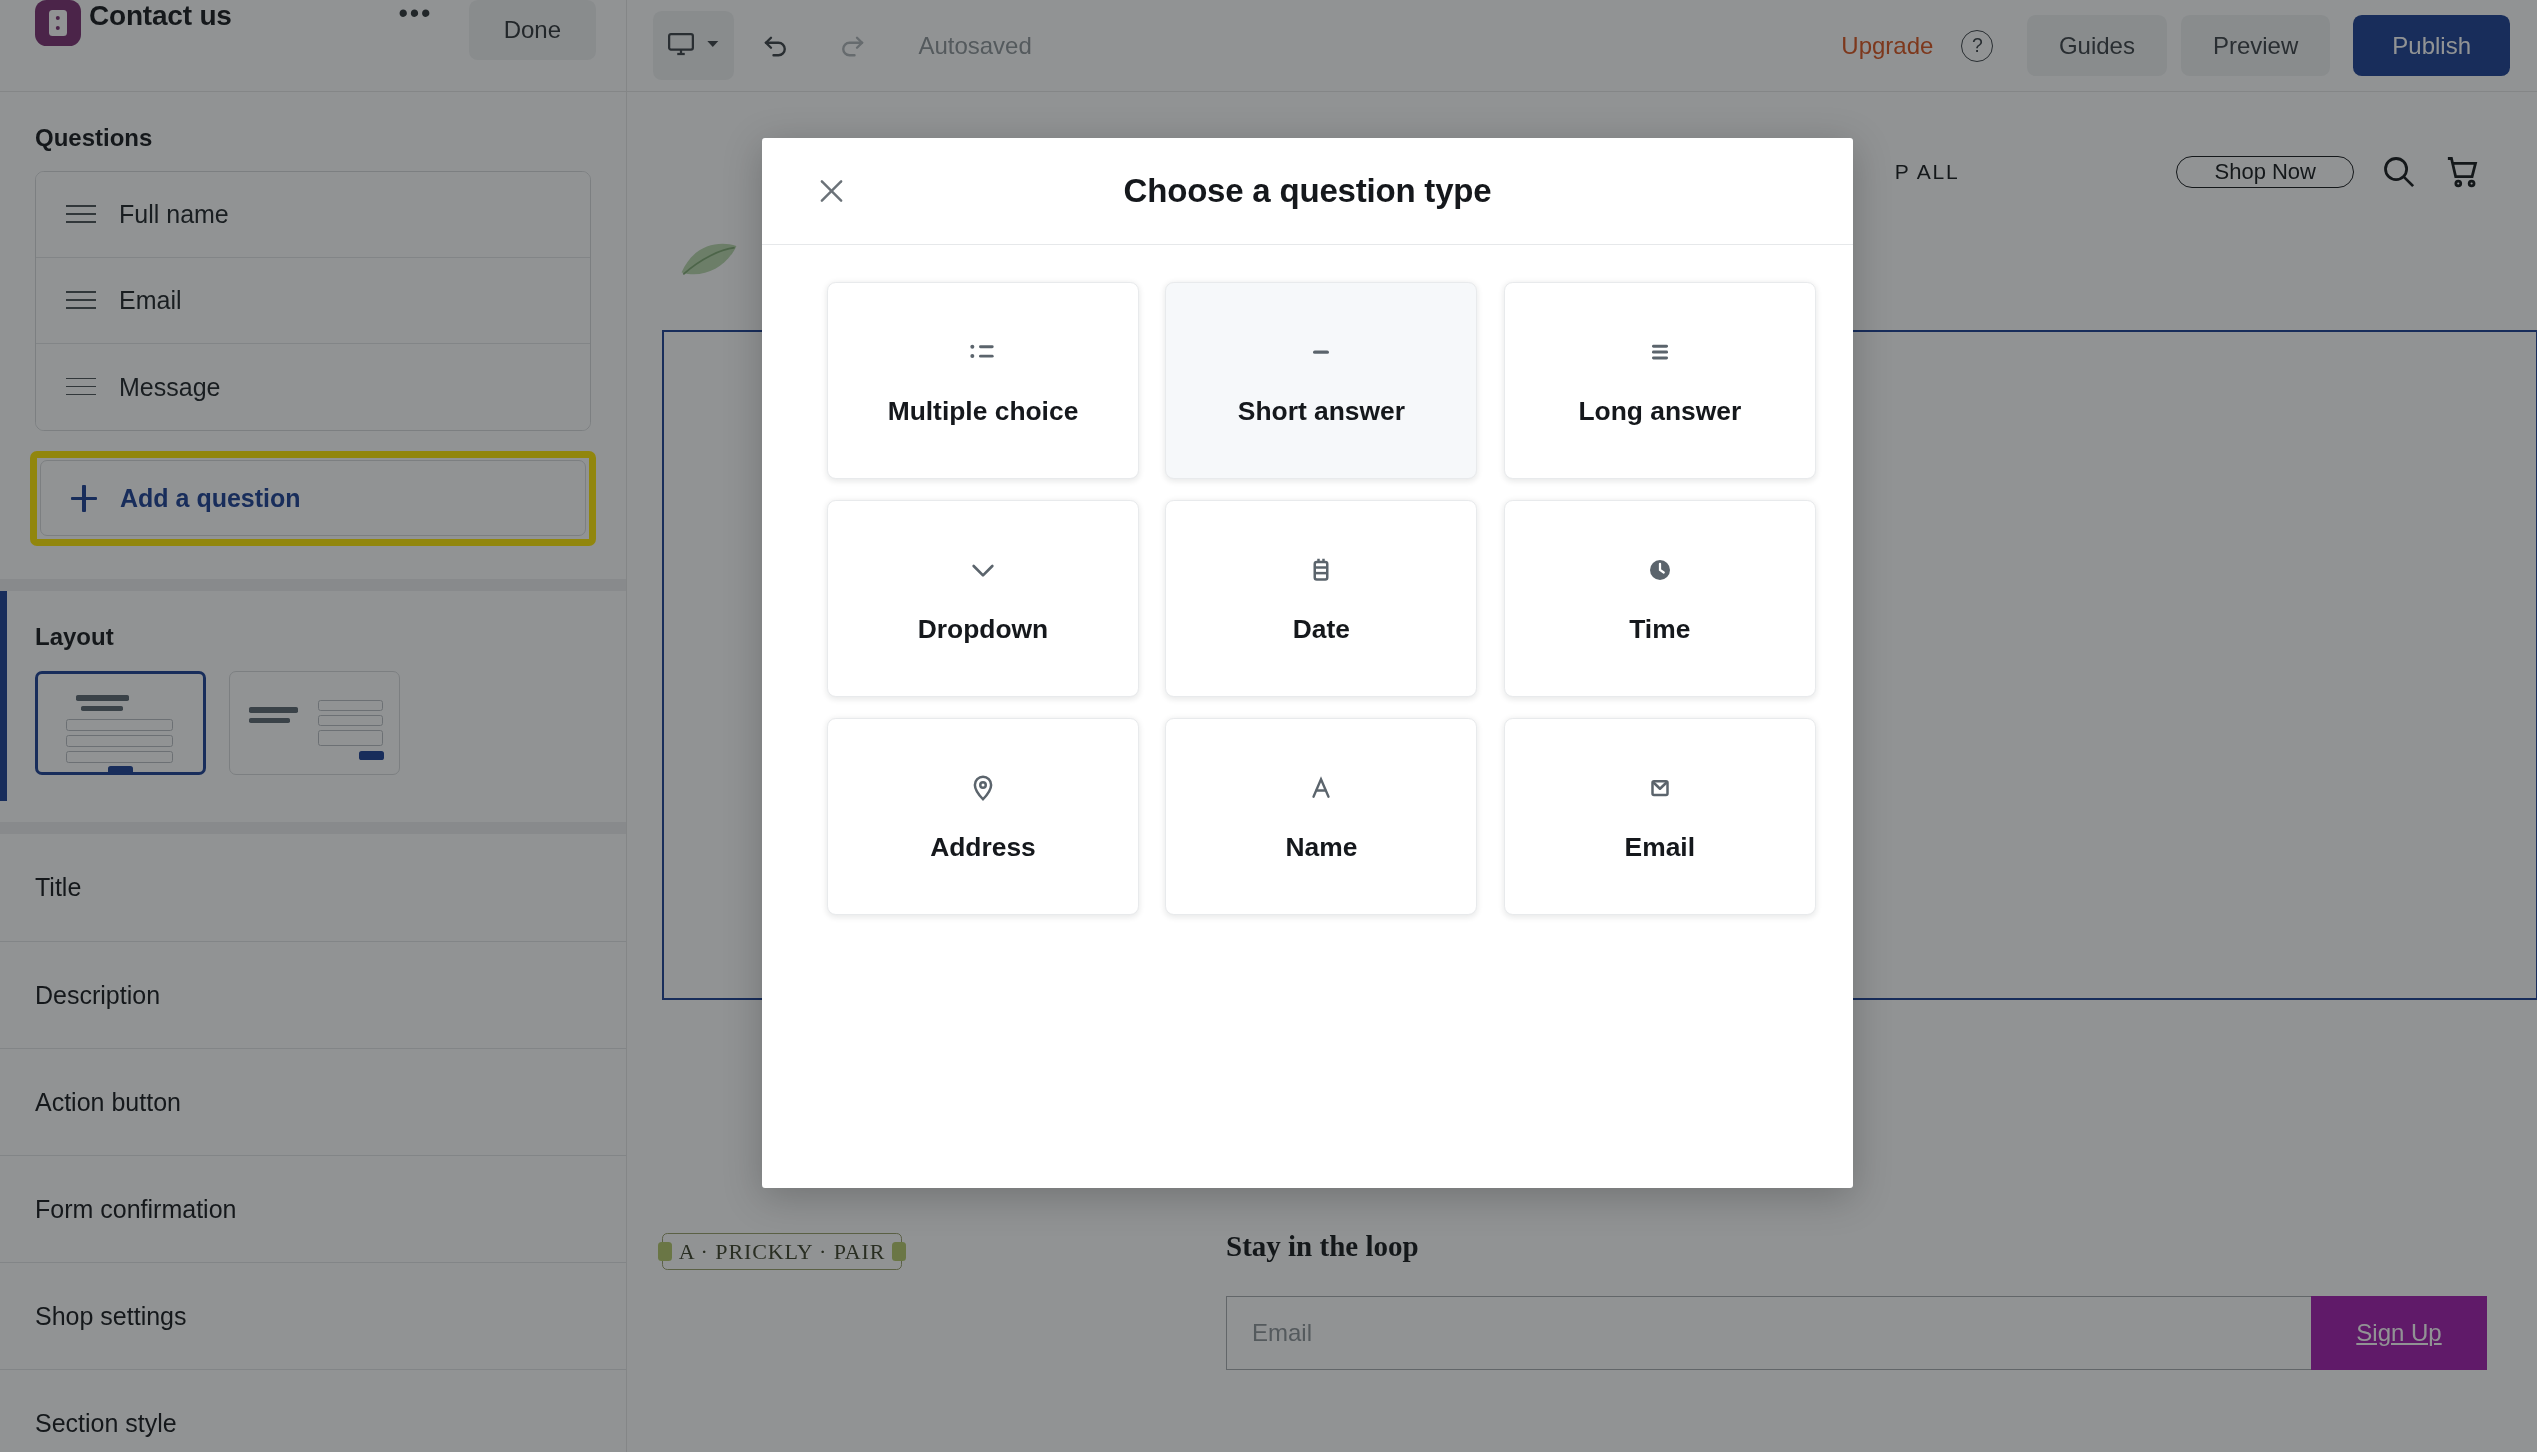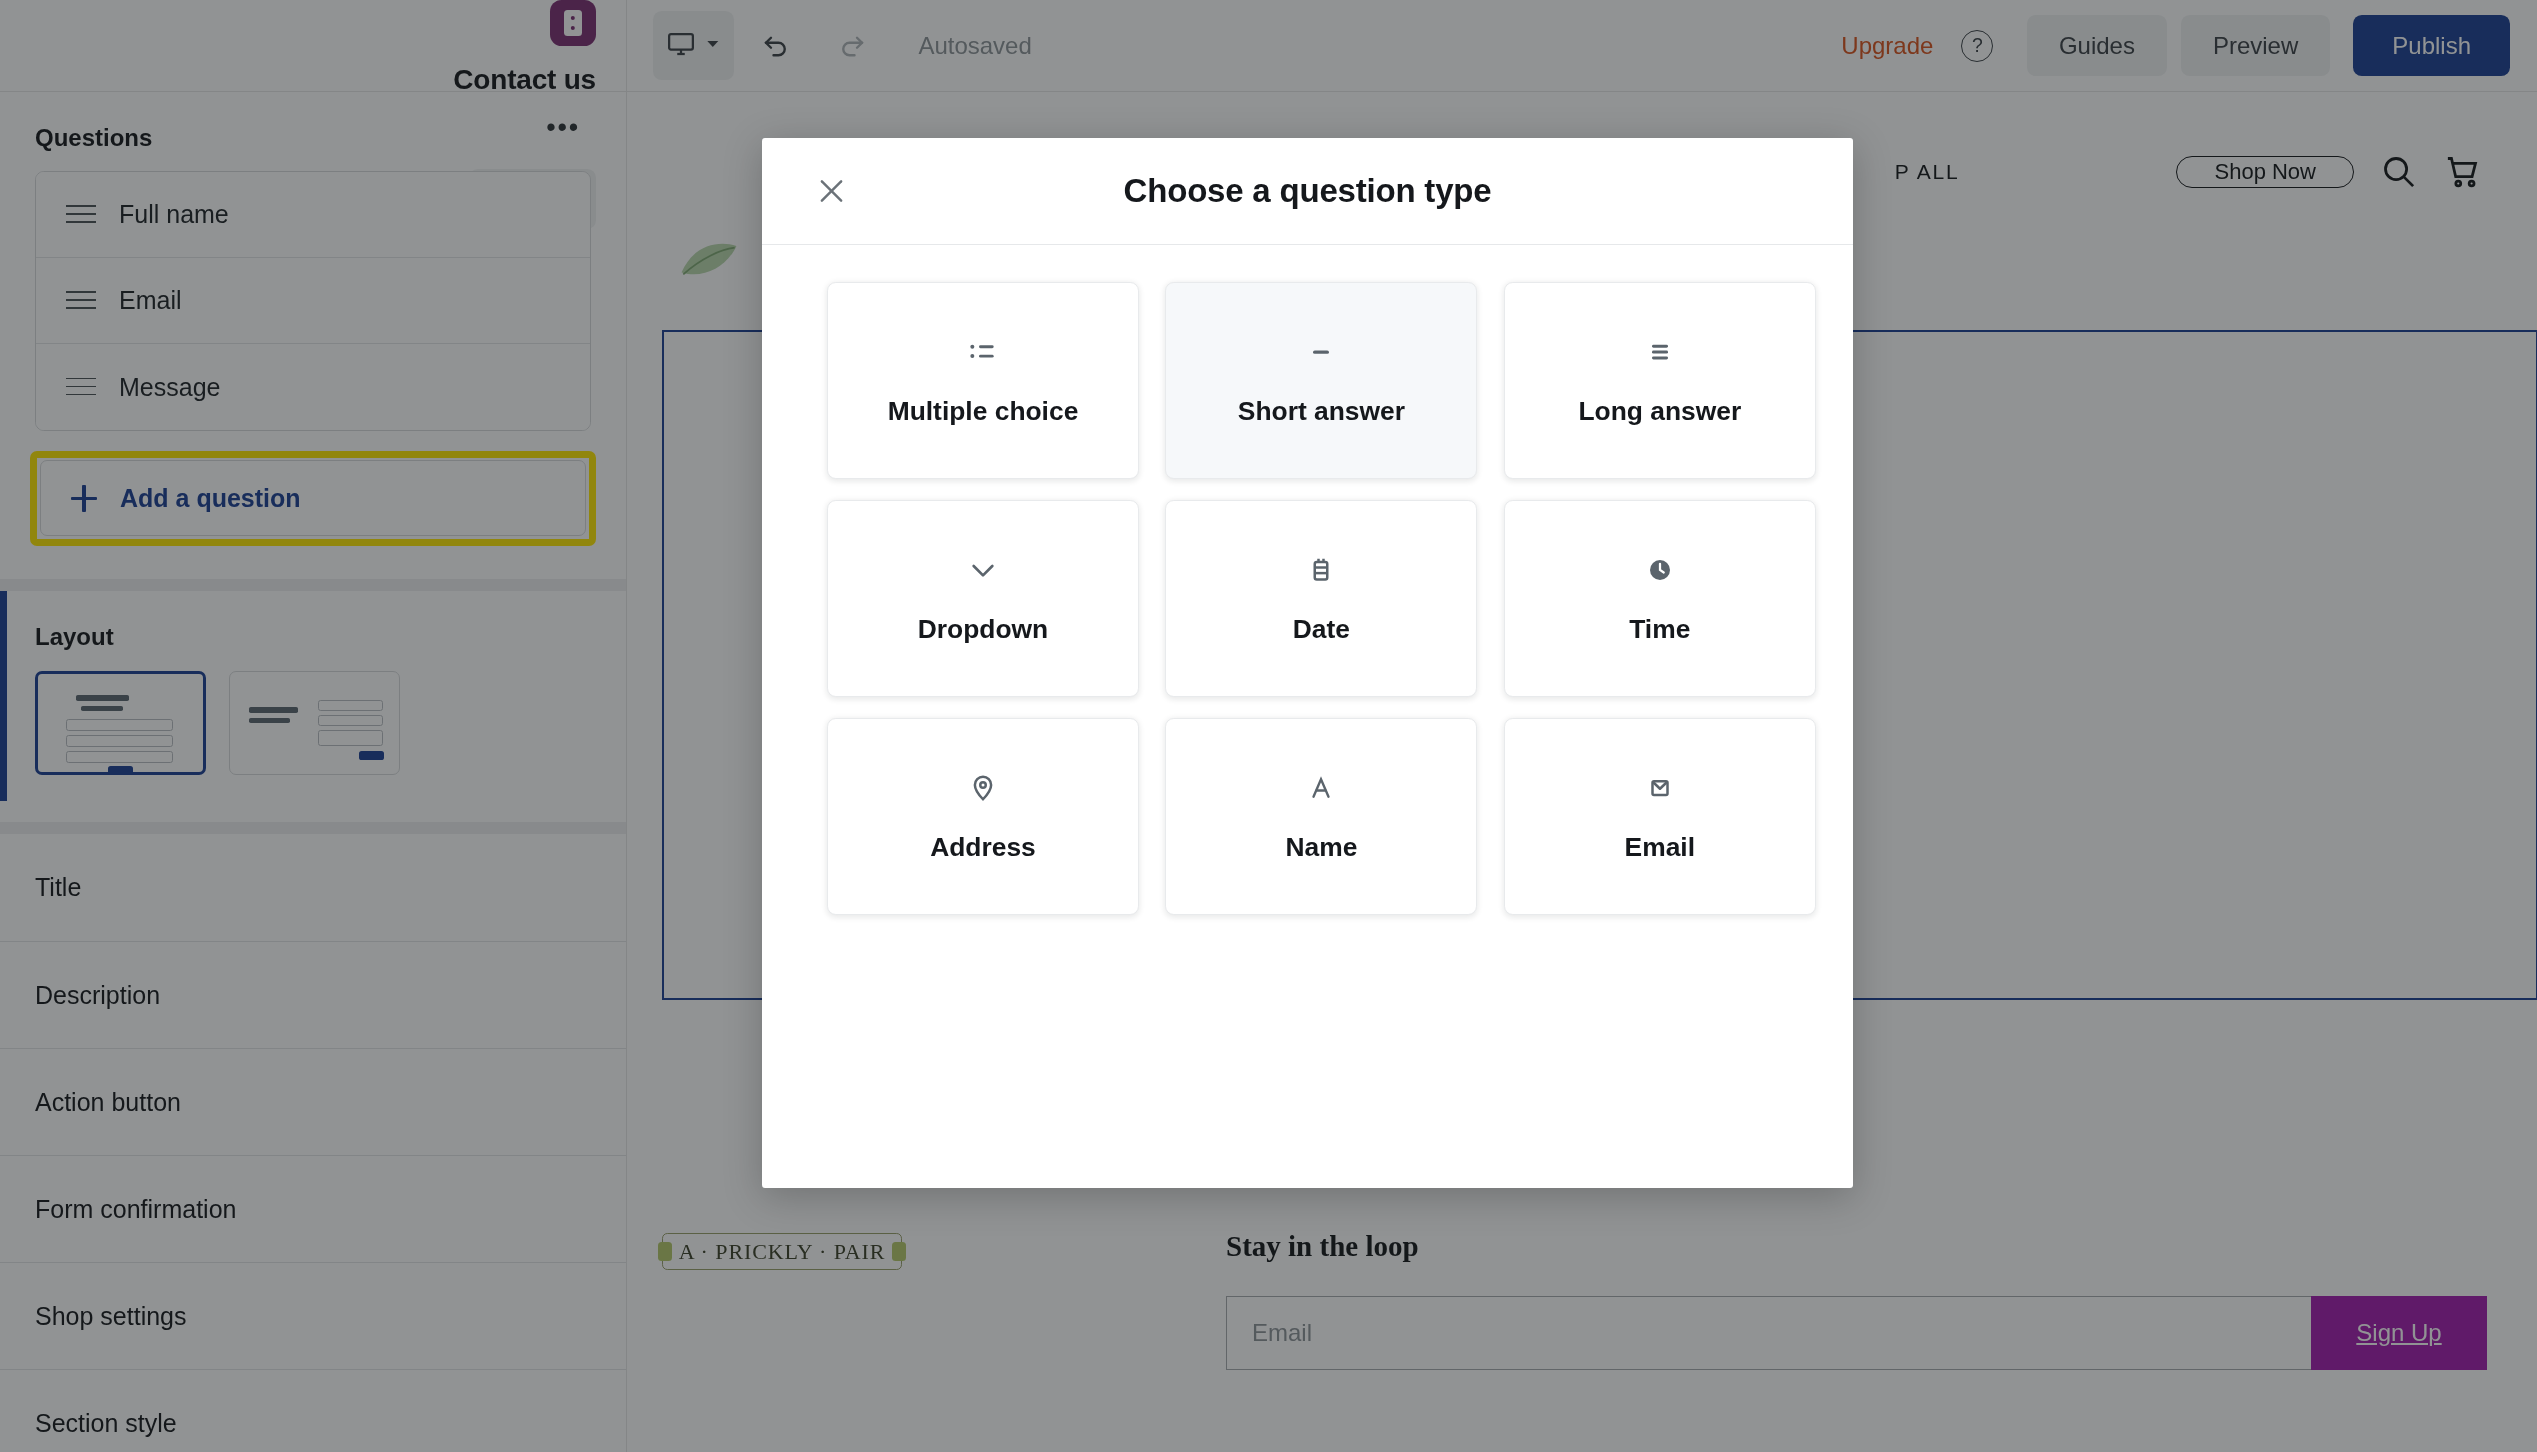--- a/index.html
+++ b/index.html
@@ -20,25 +20,24 @@
 
   
   #sidebar {
     position: absolute; left: 0; top: 0;
     width: 627px; height: 1453px;
     background: #ffffff;
     border-right: 1.8px solid #e6e6e6;
   }
   #sidebar-header {
     height: 92px;
-    display: flex; align-items: flex-end;
+    display: flex; align-items: flex-start;
     padding: 0 30px 0 35px;
     border-bottom: 1.8px solid #e6e6e6;
-    gap: 18px;
-    flex-direction: column;
+    gap: 8px;
   }
   .form-badge {
     width: 46px; height: 46px;
     border-radius: 11.5px;
     background: #7b2f72;
     display: flex; align-items: center; justify-content: center;
     flex: 0 0 auto;
   }
   .form-badge .glyph {
     width: 18.5px; height: 26.4px;

